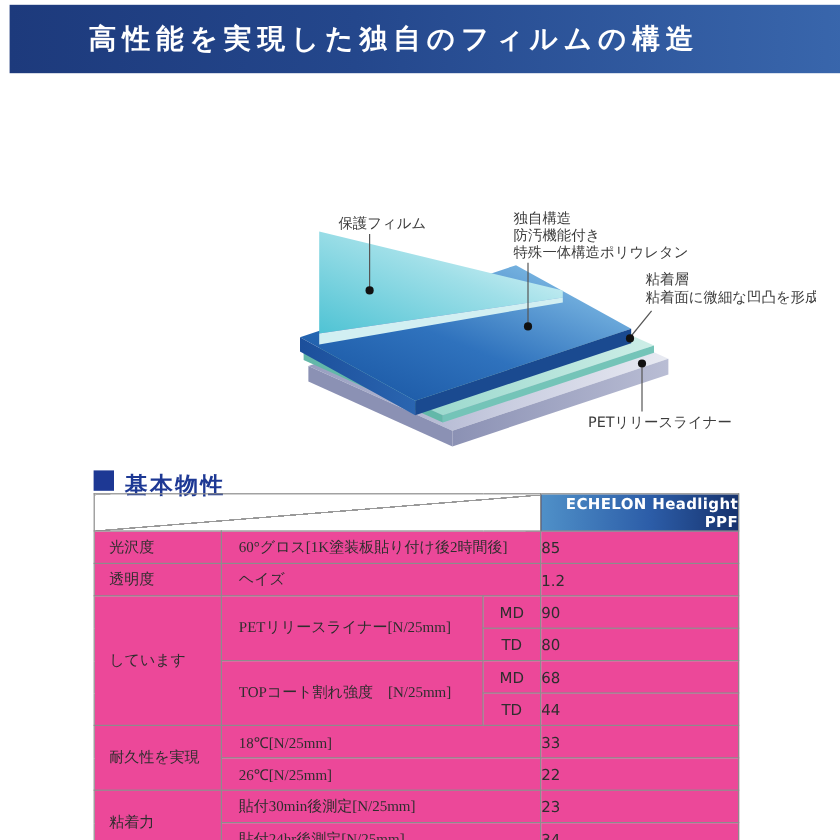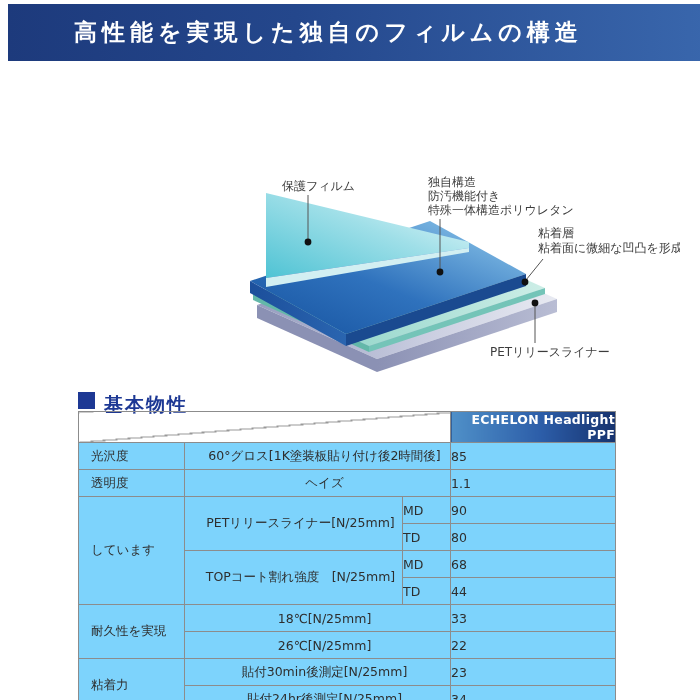--- a/index.html
+++ b/index.html
@@ -24,24 +24,24 @@
   .callout-line{stroke:#555;stroke-width:1;}
 
   
   .section-title{position:absolute;left:78px;top:392px;display:flex;align-items:flex-start;}
   .blue-square{width:17px;height:17px;background:#1d3894;margin-right:9px;}
   .section-title-text{color:#1d3894;font-size:19px;font-weight:bold;letter-spacing:2px;}
 
   
   .props{position:absolute;left:78px;top:411px;width:537px;border-collapse:collapse;table-layout:fixed;}
   .props td{border:1px solid #8c8c8c;font-size:12.5px;color:#2e2e2e;height:26px;
-            padding:0;vertical-align:middle;background:#7dd3fc;}
+            padding:0;vertical-align:middle;background:#ec4899;}
   .props td.cat{padding-left:12px;text-align:left;}
-  .props td.desc{padding-left:14px;text-align:center;}
-  .props td.dir{}
+  .props td.desc{padding-left:14px;text-align:left;font-family:Liberation Serif, serif;}
+  .props td.dir{text-align:center;}
   .props td.val{text-align:left;}
   .props td.diag-cell{background:
       linear-gradient(to bottom right,transparent calc(50% - 0.6px),#999 calc(50% - 0.6px),#999 calc(50% + 0.6px),transparent calc(50% + 0.6px));}
   .props td.prod{background:linear-gradient(90deg,#4f90c8 0%,#2c5da8 55%,#16326d 100%);
       color:#ffffff;font-weight:bold;text-align:right;font-size:12.5px;letter-spacing:0.3px;}
 </style>
 </head>
 <body>
 
 <div class="page">
@@ -143,21 +143,21 @@
       <td class="prod">ECHELON Headlight PPF</td>
     </tr>
     <tr>
       <td class="cat">光沢度</td>
       <td class="desc" colspan="2">60°グロス[1K塗装板貼り付け後2時間後]</td>
       <td class="val">85</td>
     </tr>
     <tr>
       <td class="cat">透明度</td>
       <td class="desc" colspan="2">ヘイズ</td>
-      <td class="val">1.1</td>
+      <td class="val">1.2</td>
     </tr>
     <tr>
       <td class="cat" rowspan="4">しています</td>
       <td class="desc" rowspan="2">PETリリースライナー[N/25mm]</td>
       <td class="dir">MD</td>
       <td class="val">90</td>
     </tr>
     <tr>
       <td class="dir">TD</td>
       <td class="val">80</td>

